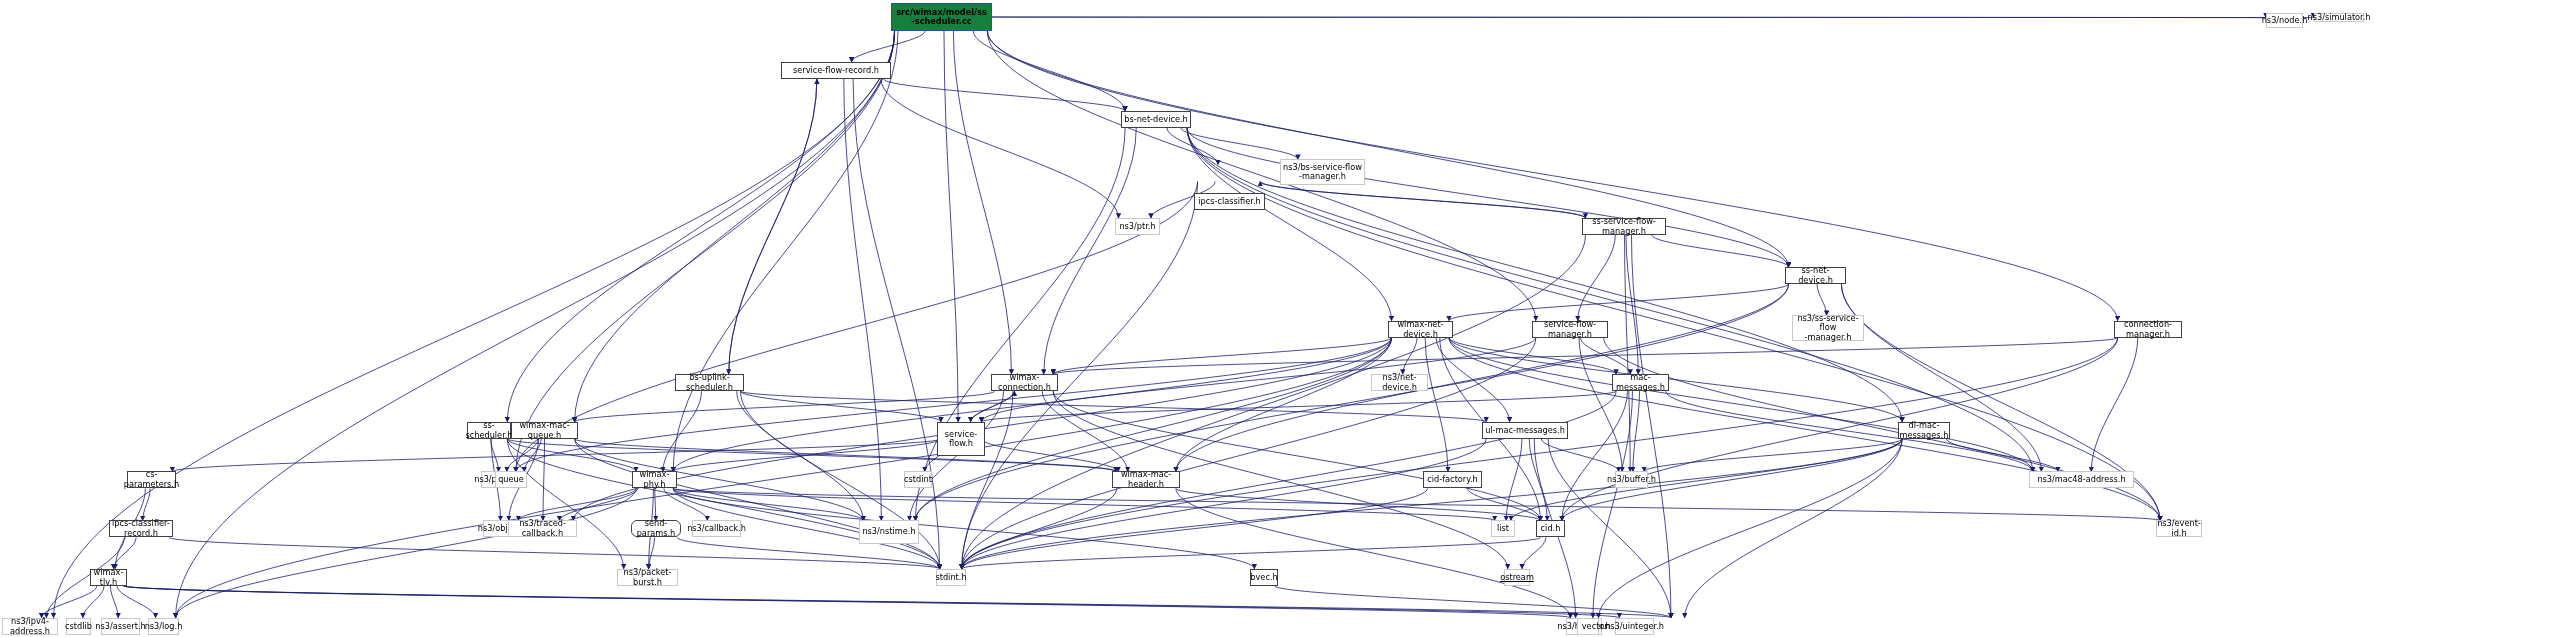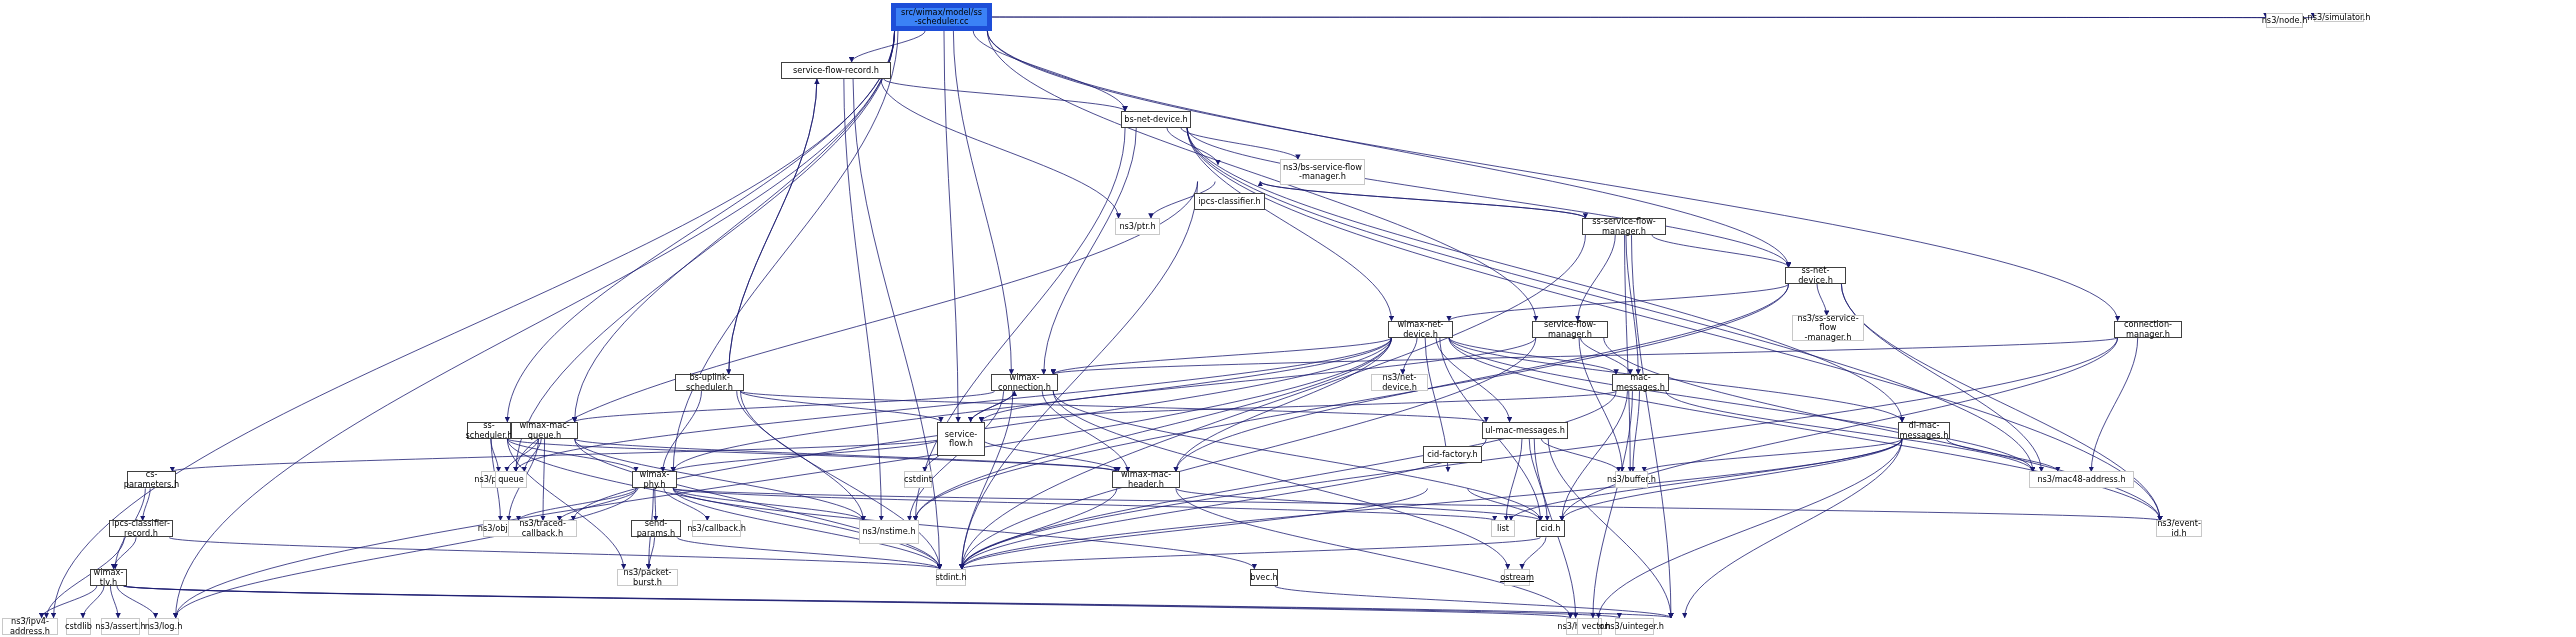--- a/index.html
+++ b/index.html
@@ -5,21 +5,21 @@
   html, body { margin: 0; padding: 0; background: #ffffff; }
   body { width: 2576px; height: 638px; position: relative; overflow: hidden;
          font-family: "DejaVu Sans", sans-serif; }
   #graph { position: absolute; left: 0; top: 0; width: 2576px; height: 638px; }
   .node-box { position: absolute; box-sizing: border-box; display: flex;
               align-items: center; justify-content: center; text-align: center;
               font-size: 8.2px; line-height: 9.1px; color: #000; white-space: pre-line;
               background: #fff; }
   .node-box.internal { border: 1px solid #404040; }
   .node-box.external { border: 0.8px solid #c8c8c8; }
-  .node-box.root { border: 5px solid #1d4ed8; background: #3b82f6; }
+  .node-box.root { border: 1px solid #1d4ed8; background: #15803d; font-weight: bold; }
 </style>
 </head>
 <body>
 
 <svg id="graph" xmlns="http://www.w3.org/2000/svg" width="2576" height="638" viewBox="0 0 3945 977">
   <defs>
     <marker id="arrow" viewBox="0 0 10 10" refX="9" refY="5" markerWidth="7" markerHeight="7" orient="auto-start-reverse">
       <path d="M0,0 L10,5 L0,10 z" fill="#191970"></path>
     </marker>
   </defs>
@@ -204,27 +204,27 @@
     <div class="node-box internal" style="left: 511px; top: 422px; width: 67px; height: 17px;">wimax-mac-queue.h</div>
     <div class="node-box internal" style="left: 937px; top: 422px; width: 48px; height: 34px;">service-flow.h</div>
     <div class="node-box internal" style="left: 1482px; top: 422px; width: 86px; height: 17px;">ul-mac-messages.h</div>
     <div class="node-box internal" style="left: 1898px; top: 422px; width: 52px; height: 17px;">dl-mac-messages.h</div>
     <div class="node-box internal" style="left: 127px; top: 471px; width: 49px; height: 17px;">cs-parameters.h</div>
     <div class="node-box external" style="left: 481px; top: 471px; width: 39px; height: 17px;">ns3/packet.h</div>
     <div class="node-box external" style="left: 495px; top: 471px; width: 32px; height: 17px;">queue</div>
     <div class="node-box internal" style="left: 632px; top: 471px; width: 45px; height: 17px;">wimax-phy.h</div>
     <div class="node-box external" style="left: 904px; top: 471px; width: 28px; height: 17px;">cstdint</div>
     <div class="node-box internal" style="left: 1112px; top: 471px; width: 68px; height: 17px;">wimax-mac-header.h</div>
-    <div class="node-box internal" style="left: 1423px; top: 446px; width: 59px; height: 17px;">cid-factory.h</div>
+    <div class="node-box internal" style="left: 1423px; top: 471px; width: 59px; height: 17px;">cid-factory.h</div>
     <div class="node-box external" style="left: 1615px; top: 471px; width: 33px; height: 17px;">ns3/buffer.h</div>
     <div class="node-box external" style="left: 2029px; top: 471px; width: 105px; height: 17px;">ns3/mac48-address.h</div>
     <div class="node-box internal" style="left: 109px; top: 520px; width: 64px; height: 17px;">ipcs-classifier-record.h</div>
     <div class="node-box external" style="left: 483px; top: 520px; width: 40px; height: 17px;">ns3/object.h</div>
     <div class="node-box external" style="left: 508px; top: 520px; width: 69px; height: 17px;">ns3/traced-callback.h</div>
-    <div class="node-box internal" style="left: 631px; top: 520px; width: 50px; height: 17px;">send-params.h</div>
+    <div class="node-box internal" style="left: 631px; top: 520px; width: 50px; height: 17px; border-radius: 6px;">send-params.h</div>
     <div class="node-box external" style="left: 692px; top: 520px; width: 49px; height: 17px;">ns3/callback.h</div>
     <div class="node-box external" style="left: 859px; top: 520px; width: 60px; height: 24px;">ns3/nstime.h</div>
     <div class="node-box external" style="left: 1491px; top: 520px; width: 24px; height: 17px;">list</div>
     <div class="node-box internal" style="left: 1536px; top: 520px; width: 29px; height: 17px;">cid.h</div>
     <div class="node-box external" style="left: 2156px; top: 520px; width: 46px; height: 17px;">ns3/event-id.h</div>
     <div class="node-box internal" style="left: 90px; top: 569px; width: 37px; height: 17px;">wimax-tlv.h</div>
     <div class="node-box external" style="left: 617px; top: 569px; width: 61px; height: 17px;">ns3/packet-burst.h</div>
     <div class="node-box external" style="left: 936px; top: 569px; width: 30px; height: 17px;">stdint.h</div>
     <div class="node-box internal" style="left: 1250px; top: 569px; width: 28px; height: 17px;">bvec.h</div>
     <div class="node-box external" style="left: 1504px; top: 569px; width: 26px; height: 17px; text-decoration: underline;">ostream</div>

